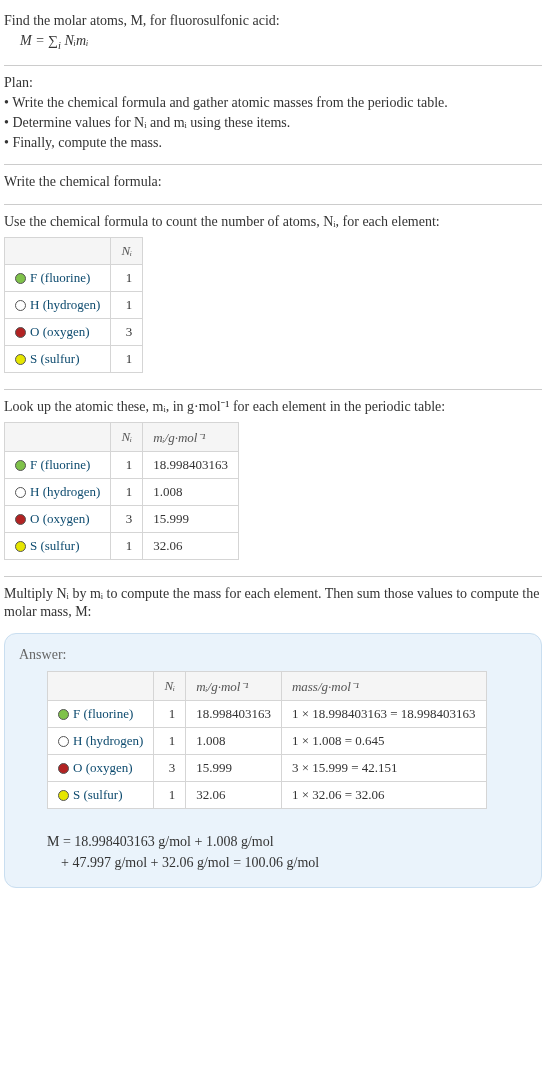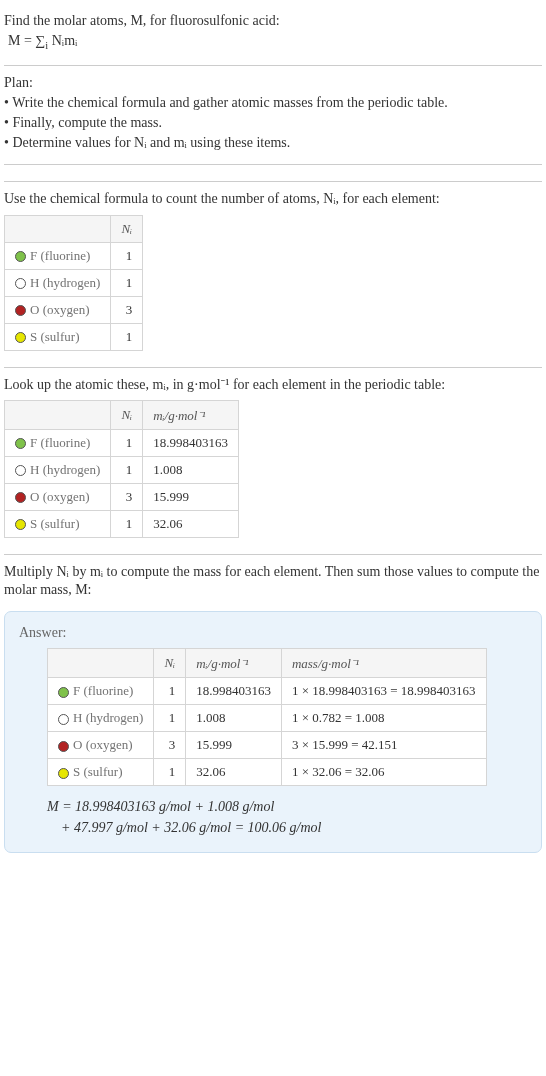--- a/index.html
+++ b/index.html
@@ -10,98 +10,98 @@
   background: #fff;
   width: 546px;
   padding: 4px;
 }
 .section {
   border-bottom: 1px solid #ccc;
   padding: 6px 0 10px 0;
 }
 .section:last-of-type { border-bottom: none; }
 p { margin: 2px 0; line-height: 1.3; }
-.formula { margin: 2px 4px; }
+.formula { font-style: italic; margin: 2px 16px; }
 .sub { font-size: 0.75em; vertical-align: sub; }
 
 table {
   border-collapse: collapse;
   margin: 6px 0;
   font-size: 13px;
   padding-left: 15px;
 }
 th, td {
   border: 1px solid #d5d5d5;
   padding: 5px 10px;
   text-align: left;
 }
 th {
   background: #f5f5f5;
   font-weight: normal;
   font-style: italic;
   color: #555;
 }
-td.elem { color: #737373; margin-left: 22px; }
+td.elem { color: #0c4a6e; margin-left: 22px; }
 td.num { text-align: right; }
 
 .swatch {
   display: inline-block;
   width: 11px; height: 11px;
   border-radius: 50%;
   border: 1px solid #555;
   margin-right: 4px;
   vertical-align: middle;
 }
 .f-col { background: #7fc24a; }
 .h-col { background: #fff; }
 .o-col { background: #b22222; }
 .s-col { background: #e6e600; }
 
 .answer {
   background: #eaf3fb;
   border: 1px solid #c9def0;
-  border-radius: 7px;
+  border-radius: 12px;
   padding: 10px 14px 14px 14px;
   margin-top: 6px;
 }
 .answer-label {
   color: #666;
   margin-bottom: 6px;
 }
 .answer table {
   background: #fff;
   margin-left: 28px;
 }
 .answer .final {
   margin-left: 28px;
-  margin-top: 10px;
-  font-style: italic;
+  margin-top: 22px;
   line-height: 1.5;
 }
 
 .symhead { font-style: italic; }
 </style>
 </head>
 <body>
 
 <div class="section">
   <p><span>Find the molar atoms, M, for fluorosulfonic acid:</span></p>
   <p class="formula">
     <span>M = ∑</span><span class="sub">i</span><span> Nᵢmᵢ</span>
   </p>
 </div>
 
 <div class="section">
   <p>Plan:</p>
   <p>• Write the chemical formula and gather atomic masses from the periodic table.</p>
+  <p>• Determine values for Nᵢ and mᵢ using these items.</p>
   <p>• Finally, compute the mass.</p>
-  <p>• Determine values for Nᵢ and mᵢ using these items.</p>
-</div>
-
-<div class="section">
+</div>
+
+<div class="section">
+  <p>Write the chemical formula:</p>
 </div>
 
 <div class="section">
   <p>Use the chemical formula to count the number of atoms, Nᵢ, for each element:</p>
   <table>
     <tbody>
         <tr>
       <th></th>
       <th class="symhead">Nᵢ</th>
     </tr>
@@ -175,21 +175,21 @@
     <tr>
       <td class="elem"><span class="swatch f-col"></span><span>F (fluorine)</span></td>
       <td class="num">1</td>
       <td>18.998403163</td>
       <td>1 × 18.998403163 = 18.998403163</td>
     </tr>
     <tr>
       <td class="elem"><span class="swatch h-col"></span><span>H (hydrogen)</span></td>
       <td class="num">1</td>
       <td>1.008</td>
-      <td>1 × 0.782 = 1.008</td>
+      <td>1 × 1.008 = 0.645</td>
     </tr>
     <tr>
       <td class="elem"><span class="swatch o-col"></span><span>O (oxygen)</span></td>
       <td class="num">3</td>
       <td>15.999</td>
       <td>3 × 15.999 = 42.151</td>
     </tr>
     <tr>
       <td class="elem"><span class="swatch s-col"></span><span>S (sulfur)</span></td>
       <td class="num">1</td>

